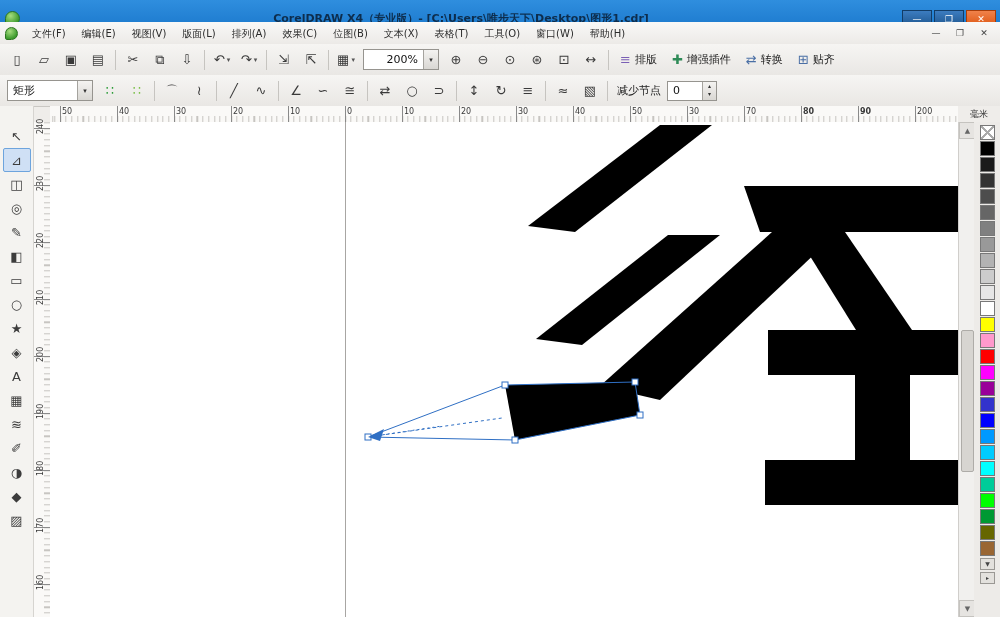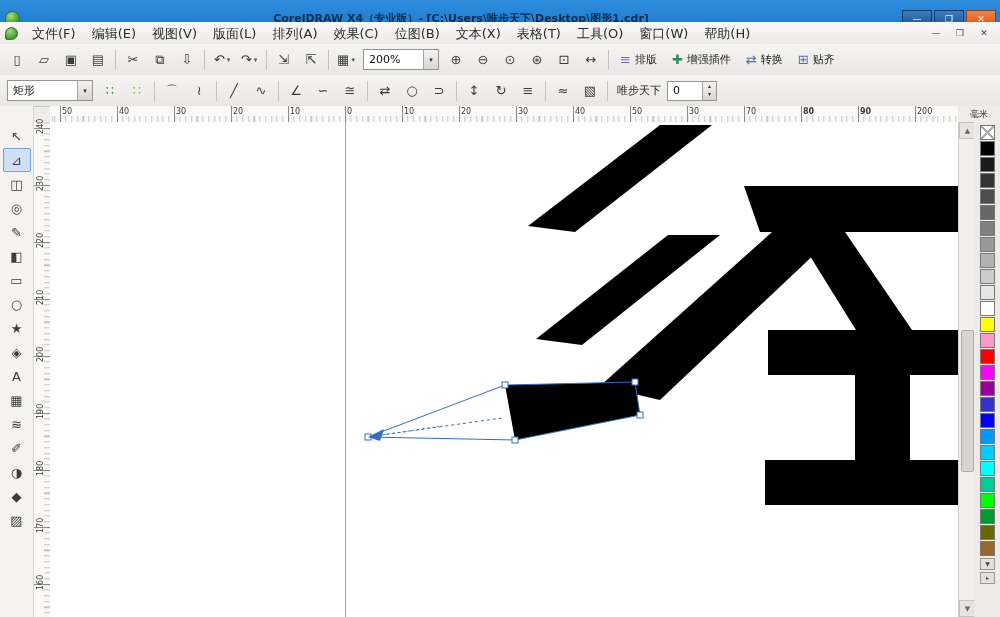--- a/index.html
+++ b/index.html
@@ -12,38 +12,38 @@
   .app-icon{width:13px;height:13px;margin-left:5px;flex:0 0 auto;background:radial-gradient(circle at 35% 30%,#a6dd7e,#3e9b2e 70%);border-radius:50% 50% 50% 15%;border:1px solid #2c7420;}
   .title-text{flex:1;text-align:center;font-size:11px;font-weight:bold;color:#0d2d4d;white-space:nowrap;overflow:hidden;}
   .win-btns{display:flex;margin-right:4px;gap:2px;flex:0 0 auto;}
   .wbtn{width:28px;height:16px;display:flex;align-items:center;justify-content:center;font-size:9px;color:#fff;background:linear-gradient(#3c7cc0,#1d548c);border:1px solid #123c66;}
   .wbtn.close{background:linear-gradient(#f0824a,#dd5410);border-color:#a63c08;}
 
   
   .menubar{left:0;top:22px;width:1000px;height:22px;background:linear-gradient(#f9f8f7,#eceae7);border-bottom:1px solid #d3d1cd;display:flex;align-items:center;}
   .doc-icon{width:11px;height:11px;margin:0 6px 0 5px;background:radial-gradient(circle at 35% 30%,#a6dd7e,#3e9b2e 70%);border-radius:50% 50% 50% 15%;border:1px solid #2c7420;flex:0 0 auto;}
   .menu-items{display:flex;align-items:center;height:100%;}
-  .menu-item{font-size:13px;color:#2b2b2b;padding:16px 8px;line-height:21px;white-space:nowrap;}
+  .menu-item{font-size:10px;color:#2b2b2b;padding:16px 8px;line-height:21px;white-space:nowrap;}
   .menu-spacer{flex:1;}
   .mdi-controls{display:flex;gap:8px;margin-right:8px;}
   .mdi-btn{font-size:9px;color:#444;width:16px;text-align:center;}
 
   
   .toolbar{left:0;top:44px;width:1000px;height:31px;background:linear-gradient(#f6f5f3,#e9e7e4);border-bottom:1px solid #cfcdc9;display:flex;align-items:center;padding-left:4px;gap:1px;}
   .propbar{left:0;top:75px;width:1000px;height:31px;background:linear-gradient(#f6f5f3,#e9e7e4);border-bottom:1px solid #cfcdc9;display:flex;align-items:center;padding-left:4px;gap:1px;}
   .tb-btn{min-width:24px;height:24px;display:flex;align-items:center;justify-content:center;border:1px solid transparent;border-radius:2px;}
   .tb-btn-label{padding:0 6px;gap:4px;}
   .tb-glyph{font-size:13px;color:#3a3a3a;line-height:1;}
   .tb-text{font-size:11px;color:#222;white-space:nowrap;}
   .tb-drop{font-size:7px;color:#555;margin-left:2px;}
   .tb-sep{width:1px;height:20px;background:#c6c4c0;margin:0 3px;flex:0 0 auto;}
   .tb-combo{height:19px;background:#fff;border:1px solid #96948f;display:flex;align-items:center;margin:0 3px;}
   .tb-combo .combo-val{font-size:11px;color:#111;padding:0 5px;flex:1;white-space:nowrap;}
   .tb-combo .combo-arrow{width:14px;height:100%;display:flex;align-items:center;justify-content:center;font-size:7px;color:#333;background:linear-gradient(#f4f3f1,#d9d7d3);border-left:1px solid #a5a39e;}
-  .combo-zoom{width:74px;}
+  .combo-zoom{width:74px;text-align:right;}
   .combo-preset{width:84px;}
   .tb-label{font-size:11px;color:#222;margin:0 5px;white-space:nowrap;}
   .tb-spin{width:48px;height:18px;border:1px solid #96948f;background:#fff;display:flex;margin-right:3px;}
   .spin-val{flex:1;font-size:11px;color:#111;padding-left:5px;line-height:17px;}
   .spin-arrows{width:13px;display:flex;flex-direction:column;border-left:1px solid #a5a39e;background:linear-gradient(#f4f3f1,#d9d7d3);}
   .spin-arrows span{font-size:6px;line-height:8px;text-align:center;color:#333;}
 
   
   .ruler-corner{left:33px;top:106px;width:17px;height:16px;background:#efedea;border:1px solid #c9c7c3;border-left:none;}
   .hruler{left:50px;top:106px;width:908px;height:16px;background:#faf9f7;border-bottom:1px solid #bdbbb7;}
@@ -267,21 +267,21 @@
         <span class="tb-glyph">≡</span>
       </div>
       <div class="tb-sep"></div>
       <div class="tb-btn">
         <span class="tb-glyph">≈</span>
       </div>
       <div class="tb-btn">
         <span class="tb-glyph">▧</span>
       </div>
       <div class="tb-sep"></div>
-      <span class="tb-label">唯步天下</span>
+      <span class="tb-label">减少节点</span>
       <div class="tb-spin">
         <span class="spin-val">0</span>
         <div class="spin-arrows">
           <span>▴</span>
           <span>▾</span>
         </div>
       </div>
     </div>
 
   <div class="abs ruler-corner"></div>

